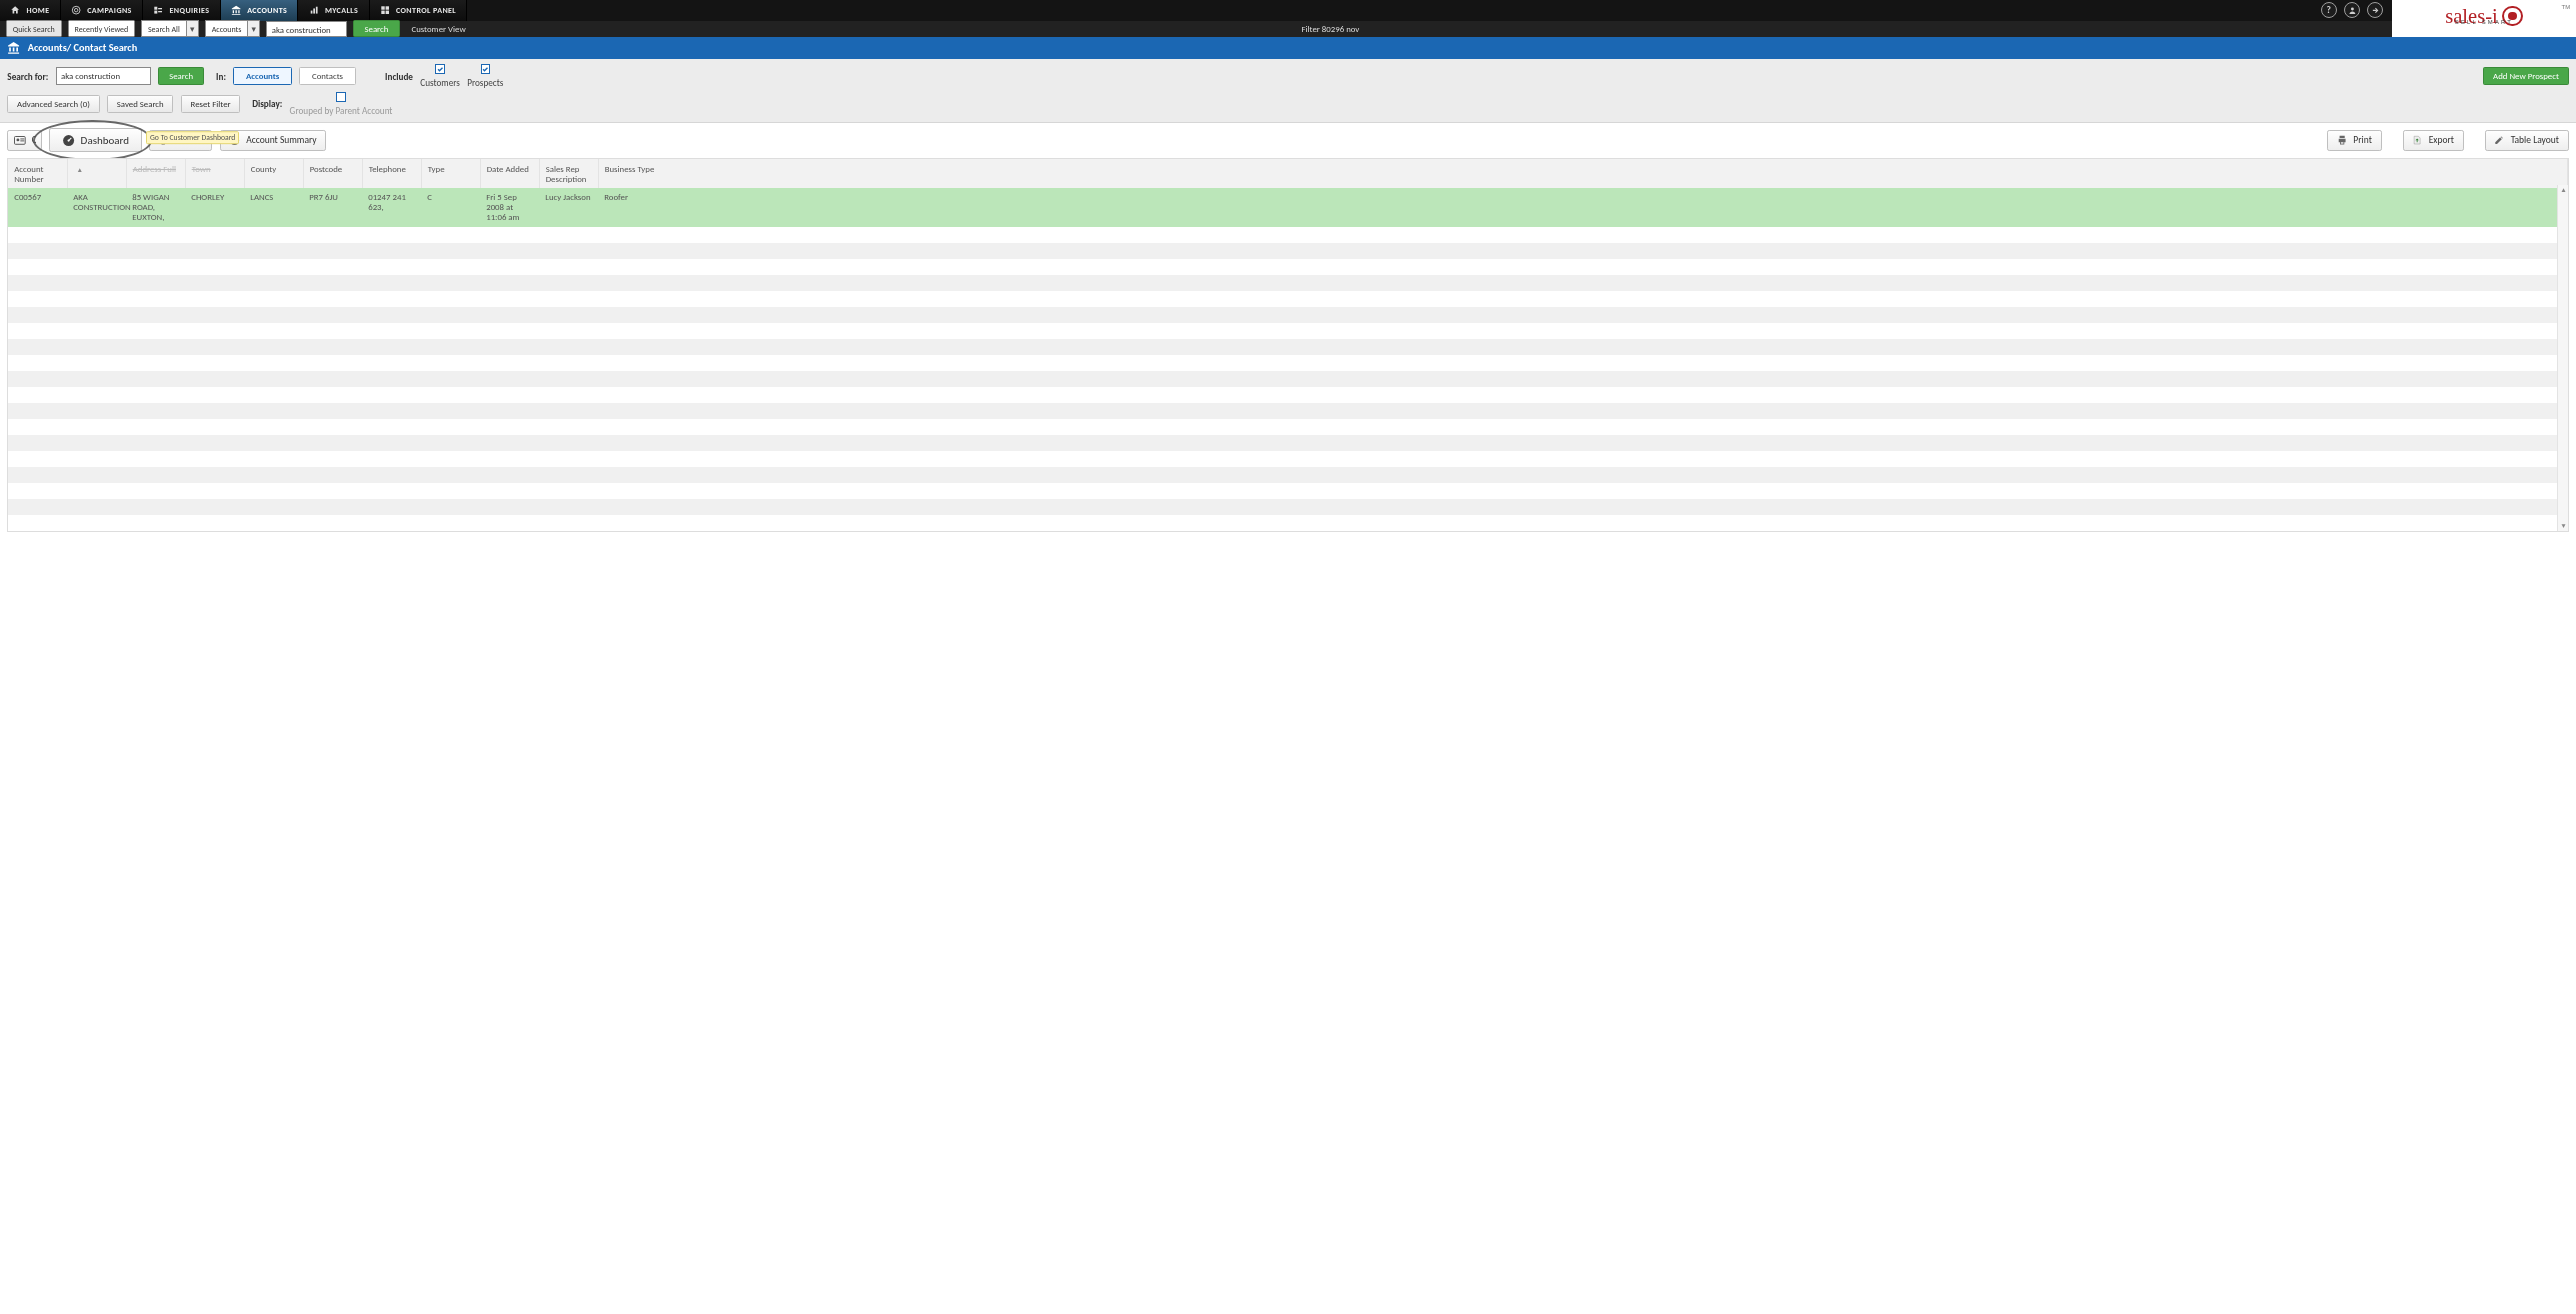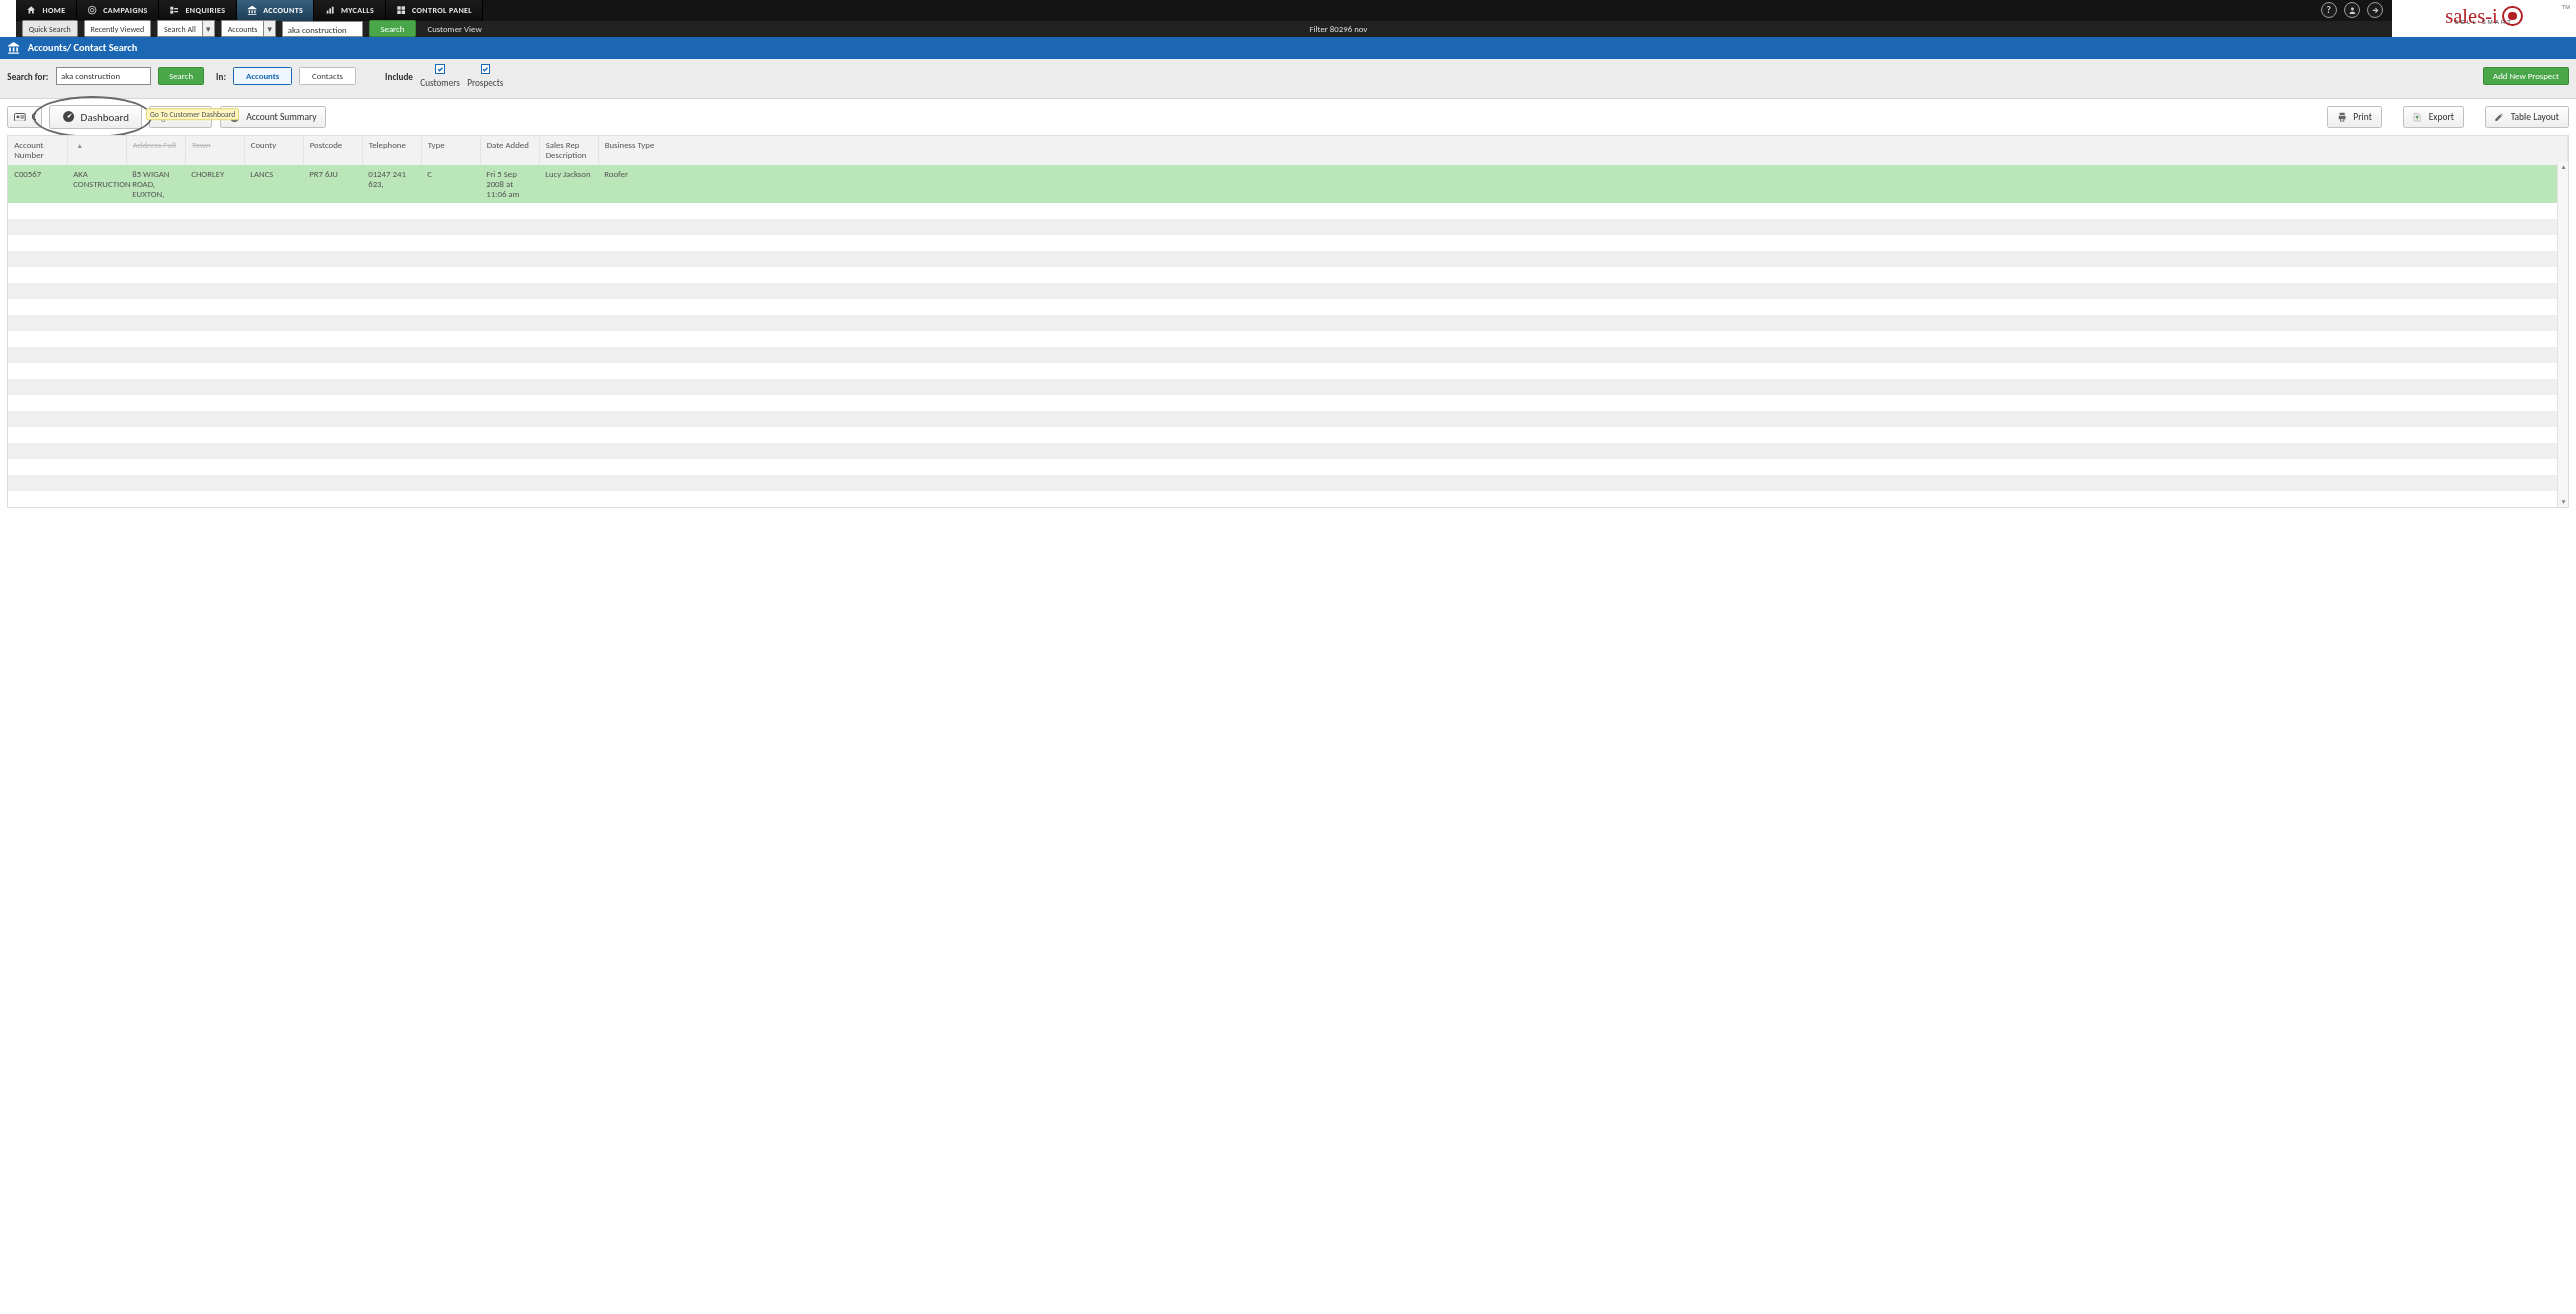--- a/index.html
+++ b/index.html
@@ -80,21 +80,21 @@
   .mini-select .caret{background:#efefef;border:0.7px solid #888;width:13.2px;display:flex;align-items:center;justify-content:center;color:#555;}
   .mini-input{
     background:#fff;border:0.7px solid #888;height:16px;padding:0 4.4px;width:81px;font-size:8.8px;color:#333;
     line-height:16px;
   }
   .green-btn{
     background:var(--accent-green);color:#fff;border:0.7px solid #3a8a39;
     border-radius:1.5px;padding:2.9px 10.3px;font-size:8.8px;cursor:pointer;
   }
   .filter-text{margin-left:auto;margin-right:auto;color:#ddd;}
-  .top-wrap{display:flex;margin-left:16px;}
+  .top-wrap{display:flex;}
   .left-col{flex:1;display:flex;flex-direction:column;}
   
   .blue-bar{
     background:var(--blue-bar);color:#fff;display:flex;align-items:center;gap:7.3px;
     padding:4.4px 7.3px;font-size:10.3px;
   }
   .blue-bar .ico-wrap{display:inline-flex;}
   
   .panel{
     background:var(--panel-bg);border-bottom:0.7px solid #d6d6d6;
@@ -308,20 +308,30 @@
     </span>
     <span class="chk">
       <span class="chk-box checked">
           <svg width="6.6" height="6.6" viewBox="0 0 24 24" fill="none" stroke="#1b67b3" stroke-width="5">
             <path d="M4 12l5 5L20 6"></path>
           </svg>
         </span>
       <span>Prospects</span>
     </span>
     <span class="add-prospect">Add New Prospect</span>
+  </div>
+  <div class="form-row" style="margin-bottom:0;">
+    <span class="gray-btn">Advanced Search (0)</span>
+    <span class="gray-btn">Saved Search</span>
+    <span class="gray-btn">Reset Filter</span>
+    <span class="lbl" style="margin-left:4.4px;">Display:</span>
+    <span class="chk">
+      <span class="chk-box"></span>
+      <span class="muted">Grouped by Parent Account</span>
+    </span>
   </div>
 </div>
 
 <div class="content">
 
   <div class="toolbar">
     <span class="seg-btn" style="padding-left:5.9px;padding-right:4.4px;">
       <span class="mini-ico">
         <svg width="11.7" height="8.8" viewBox="0 0 24 18" fill="#555">
             <rect x="1" y="1" width="22" height="16" rx="2" fill="none" stroke="#555" stroke-width="2"></rect>

